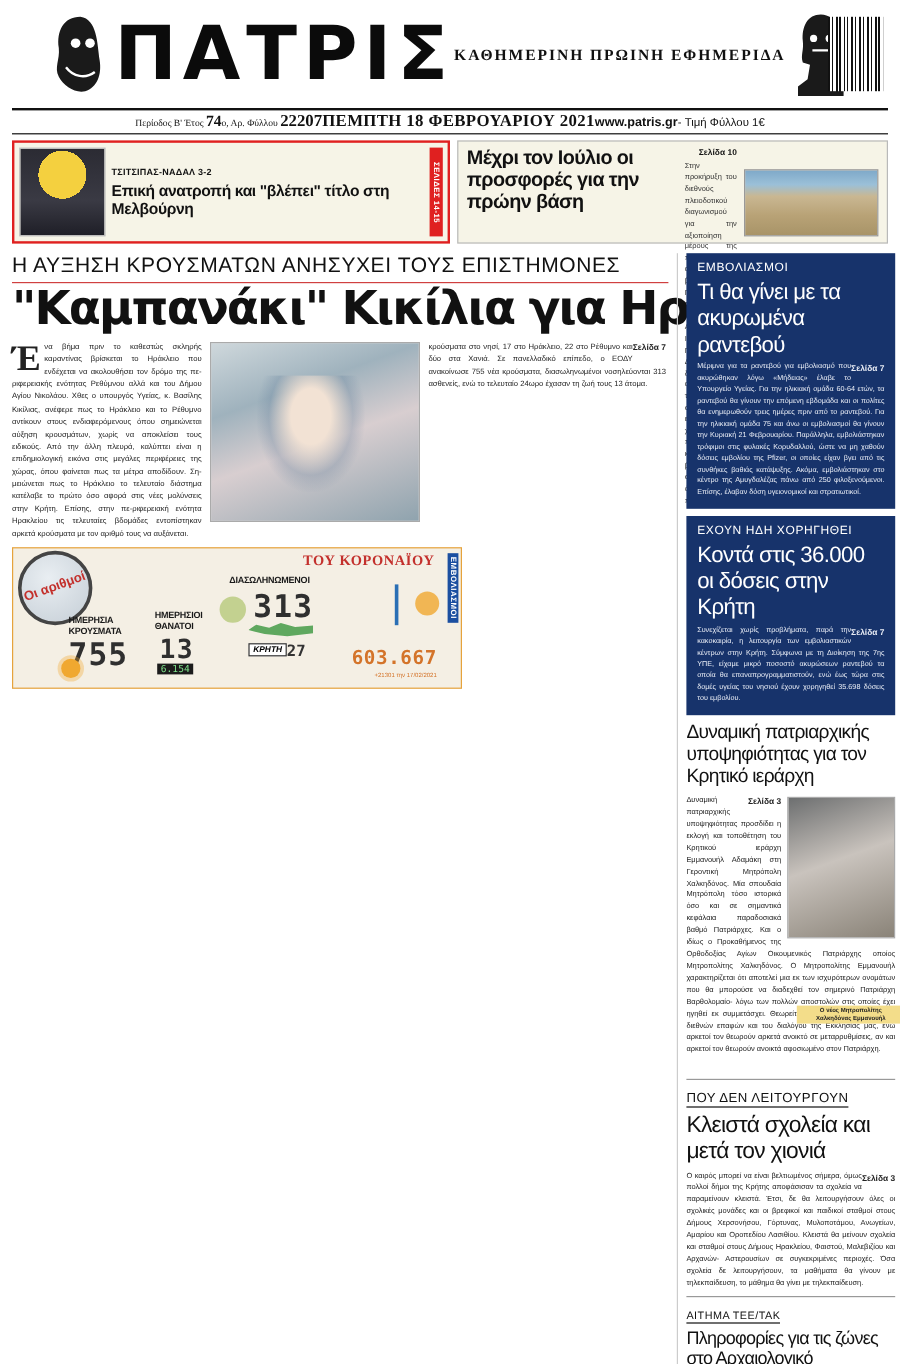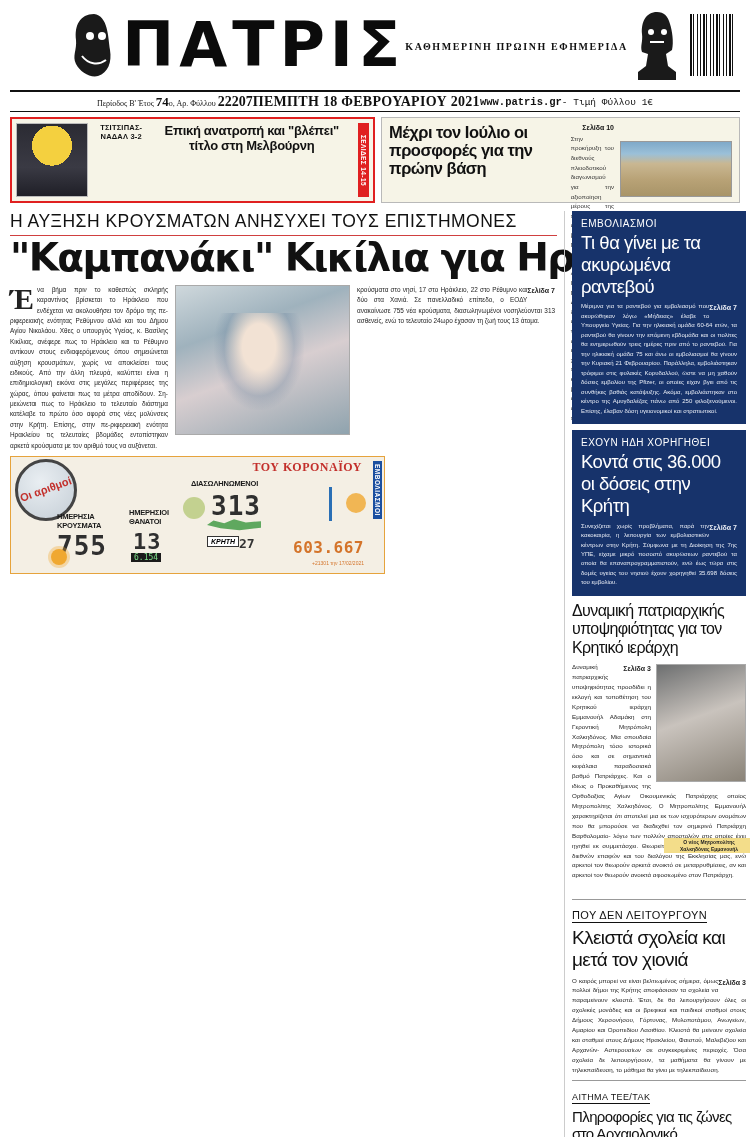--- a/index.html
+++ b/index.html
@@ -8,51 +8,51 @@
     background: #ffffff;
     font-family: "Liberation Sans", sans-serif;
     overflow: hidden;
   }
   .page { position: relative; width: 750px; height: 1137px; background: #fff; padding: 0 10px; }
 
   
   .masthead { position: relative; height: 90px; display: flex; align-items: center; justify-content: center; }
   .mast-title { font-family: "DejaVu Sans", sans-serif; font-weight: 700; font-size: 62px;
     letter-spacing: 5px; color: #0b0b0b; line-height: 0.95; text-align: center; }
-  .mast-sub { font-family: "Liberation Serif", serif; font-weight: 700; font-size: 10px;
+  .mast-sub { font-family: "Liberation Serif", serif; font-weight: 700; font-size: 13px;
     letter-spacing: 1.6px; text-align: center; color: #111; margin-top: 3px; }
   .mast-center { display: flex; flex-direction: row; align-items: center; }
   .mast-face { width: 58px; height: 74px; position: relative; }
   .mast-face svg { display: block; }
   .barcode { position: absolute; right: 4px; top: 14px; width: 46px; height: 62px;
     background: repeating-linear-gradient(90deg,#111 0 1.5px,#fff 1.5px 3px,#111 3px 4px,#fff 4px 6.5px); }
 
   .mast-rule { border-top: 2px solid #111; border-bottom: 1px solid #111; height: 22px;
     display: flex; align-items: center; justify-content: center; padding: 0 4px; margin-bottom: 5px;}
   .issue { font-family: "Liberation Serif", serif; font-size: 8px; color: #111; }
   .issue b.big { font-size: 13px; }
   .issue b.num { font-size: 14px; }
   .dateline { font-family: "Liberation Serif", serif; font-weight: 700; font-size: 14px; color: #111; letter-spacing: .3px; }
-  .siteline { font-family: Liberation Mono, monospace; font-size: 9.5px; color: #111; }
+  .siteline { font-family: Liberation Sans, sans-serif; font-size: 9.5px; color: #111; }
   .siteline b { font-size: 10.5px; }
 
   
   .topbanners { display: flex; gap: 6px; height: 86px; margin-bottom: 8px; }
   .sportsbox { flex: 0 0 365px; border: 2px solid #e02020; background: #f6f4e7; display: flex; padding: 4px; gap: 4px; position: relative; }
   .sp-item { display: flex; gap: 5px; flex: 1; }
   .sp-photo { width: 72px; height: 100%; border: 1px solid #bbb; }
   .sp-photo.soccer { background:
       radial-gradient(circle at 30% 35%, #f0c000 0 14px, transparent 14px),
       radial-gradient(circle at 62% 40%, #e8e8e8 0 12px, transparent 12px),
       linear-gradient(180deg,#6f8f4d 0%, #4e7a35 55%, #3d6b2a 100%); }
   .sp-photo.tennis { background:
       radial-gradient(circle at 50% 30%, #f4d03f 0 20px, transparent 20px),
       radial-gradient(circle at 50% 26%, #3b2a18 0 11px, transparent 11px),
       linear-gradient(180deg,#2b2b33 0%, #3a3a44 60%, #1f1f27 100%); }
-  .sp-txt { flex: 1; display: flex; justify-content: center; text-align: center; }
+  .sp-txt { flex: 1; display: flex; flex-direction: column; justify-content: center; }
   .sp-kicker { font-size: 7.5px; font-weight: 700; color: #111; letter-spacing: .2px; margin-bottom: 3px; }
   .sp-head { font-size: 13px; font-weight: 700; color: #111; line-height: 1.18; letter-spacing: -.3px; }
   .sp-side { width: 11px; background: #e02020; color: #fff; font-size: 6.5px; font-weight: 700;
     writing-mode: vertical-rl; display: flex; align-items: center; justify-content: center; letter-spacing: .4px;}
 
   .basebox { flex: 1; border: 1px solid #b9b9b9; background: #f6f4e7; padding: 5px 7px; display: flex; flex-direction: row; }
   .base-head { font-size: 16.5px; font-weight: 700; color: #111; letter-spacing: -.5px; margin-bottom: 4px; line-height: 1.1; }
   .base-body { display: flex; gap: 6px; flex: 1; }
   .base-text { font-size: 6.2px; line-height: 1.55; color: #333; text-align: justify; flex: 1; font-family: "Liberation Sans", sans-serif; }
   .base-text .pg { float: right; font-weight: 700; font-size: 7px; color: #111; }

